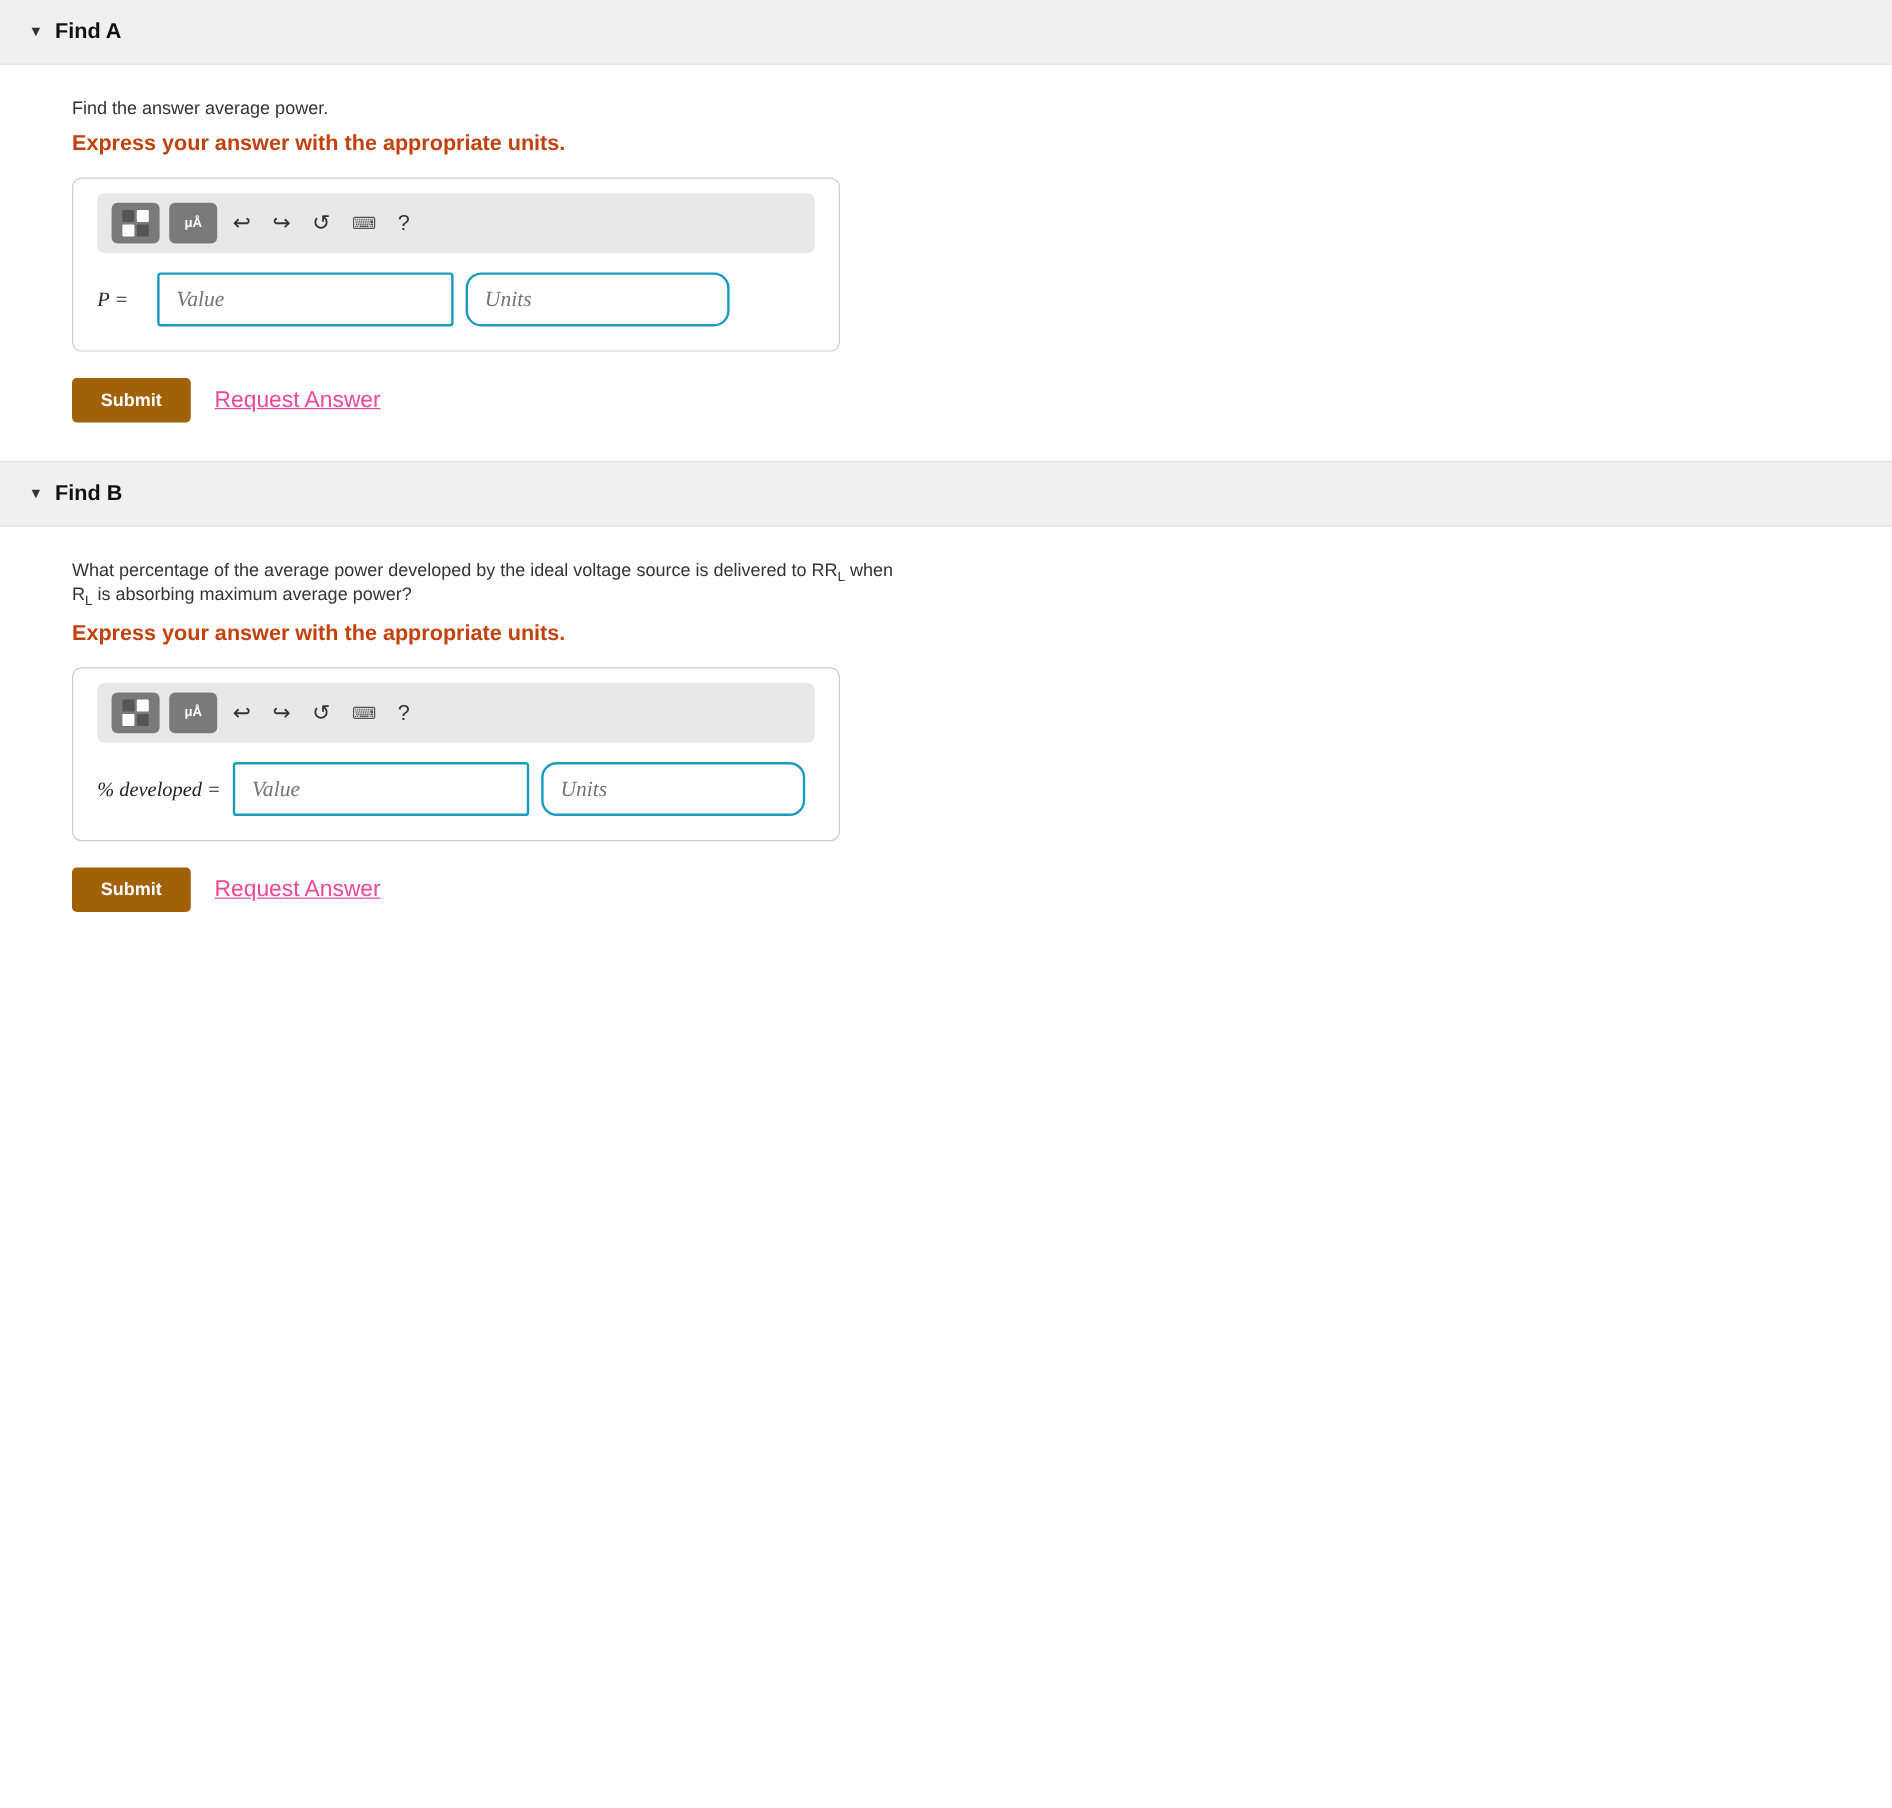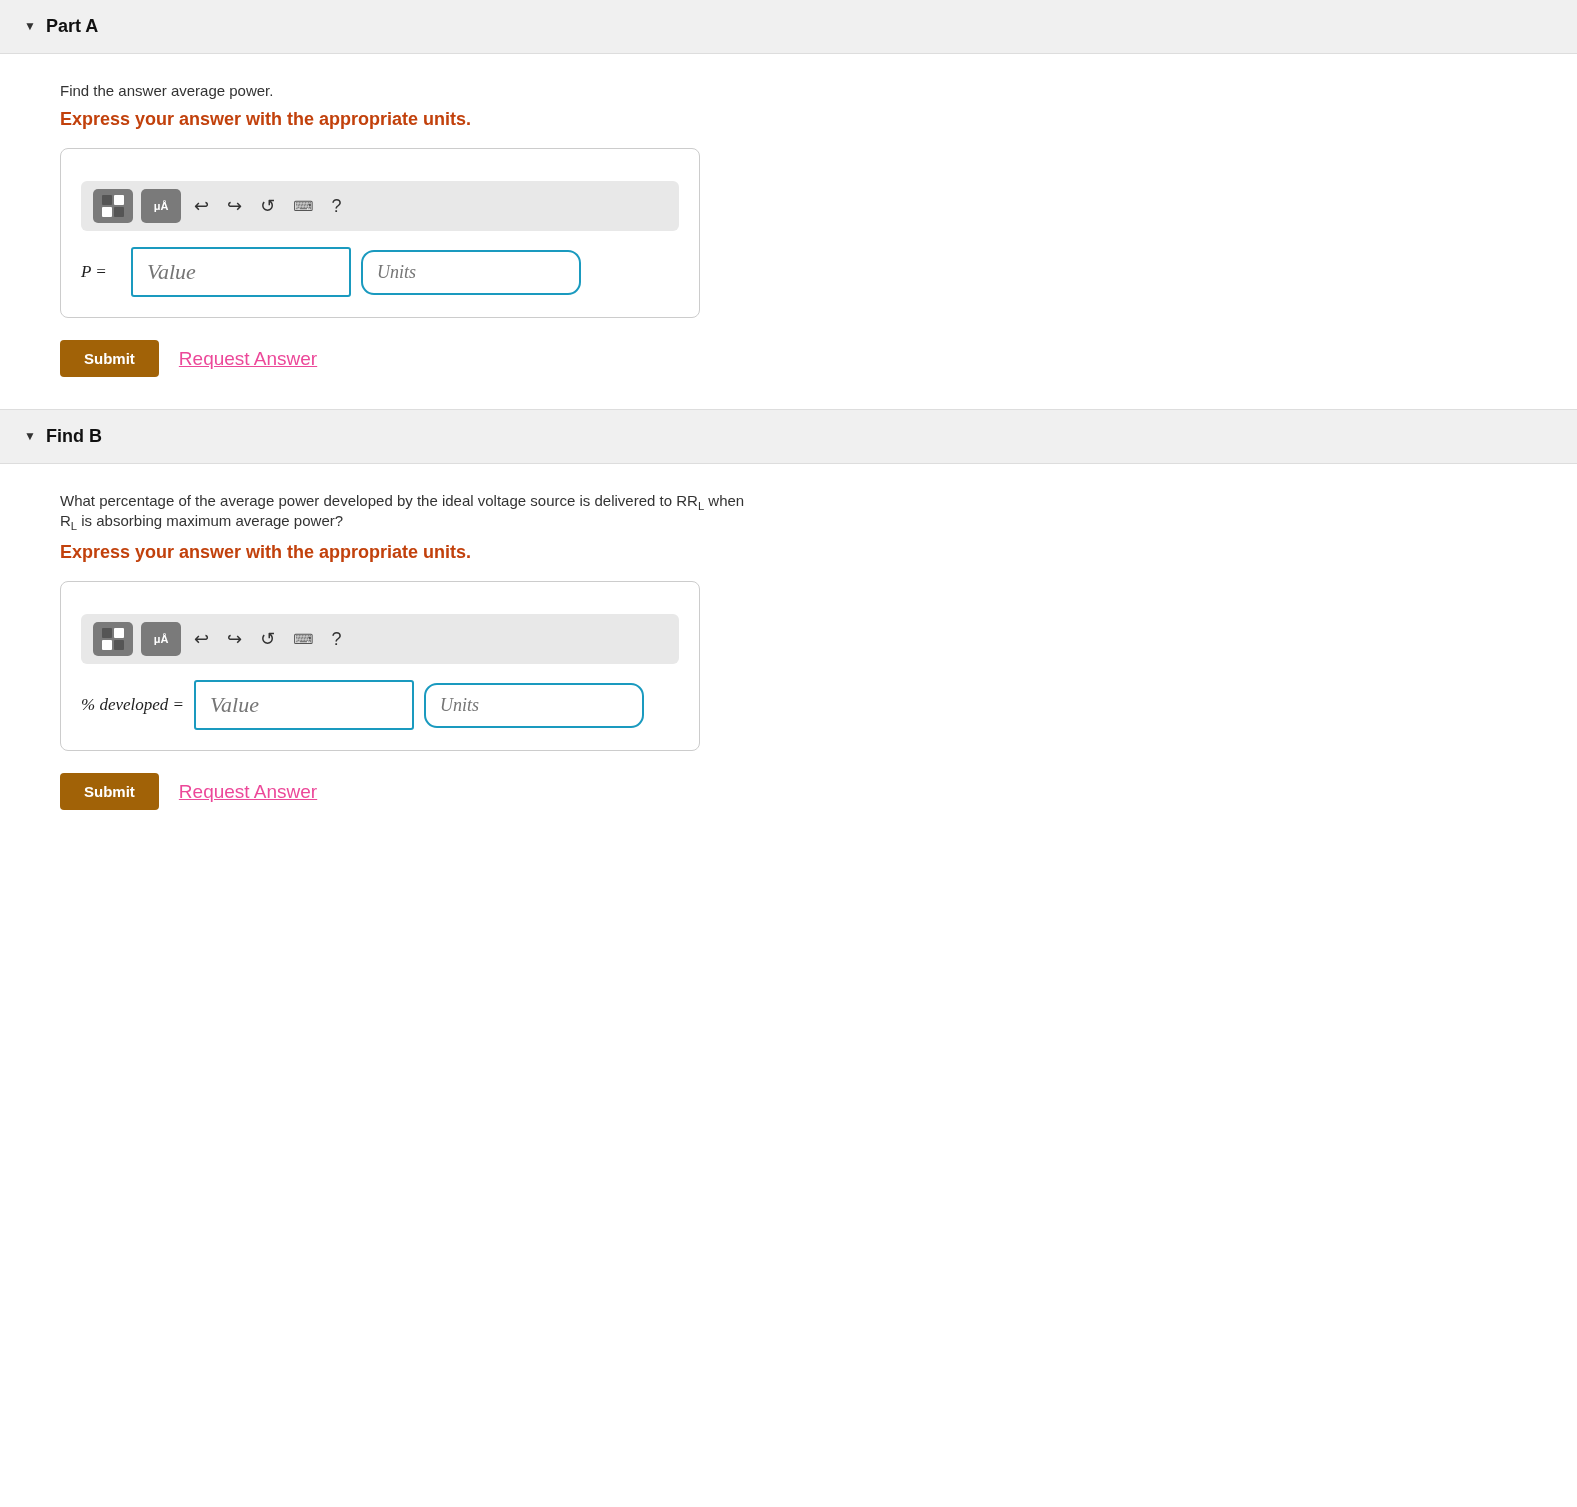--- a/index.html
+++ b/index.html
@@ -40,21 +40,21 @@
     .instruction-bold {
       font-family: Arial, sans-serif;
       font-size: 18px;
       font-weight: bold;
       color: #c2410c;
       margin-bottom: 18px;
     }
     .answer-box {
       border: 1px solid #ccc;
       border-radius: 8px;
-      padding: 32px 20px 20px 20px;
+      padding: 12px 20px 20px 20px;
       background: #fff;
       max-width: 640px;
       margin-bottom: 22px;
     }
     .toolbar {
       background: #e8e8e8;
       border-radius: 6px;
       padding: 8px 12px;
       display: flex;
       align-items: center;
@@ -94,24 +94,24 @@
       font-style: italic;
       font-size: 17px;
       white-space: nowrap;
       color: #222;
       min-width: 40px;
     }
     .value-input {
       border: 2px solid #1a9abf;
       border-radius: 3px;
       padding: 10px 14px;
-      font-size: 22px;
+      font-size: 18px;
       font-style: italic;
       color: #bbb;
-      width: 220px;
+      width: 247px;
       outline: none;
       font-family: Georgia, serif;
     }
     .units-input {
       border: 2px solid #1a9abf;
       border-radius: 13px;
       padding: 10px 14px;
       font-size: 18px;
       font-style: italic;
       color: #bbb;
@@ -174,21 +174,21 @@
     sub {
       font-size: 0.75em;
       vertical-align: sub;
     }
   </style>
 </head>
 <body>
 
 <div class="part-header">
   <span class="triangle">▼</span>
-  <span class="part-title">Part A</span>
+  <span class="part-title">Find A</span>
 </div>
 
 <div class="part-body">
   <p class="instruction-text">Find the answer average power.</p>
   <p class="instruction-bold">Express your answer with the appropriate units.</p>
 
   <div class="answer-box">
 
     <div class="toolbar">
 

